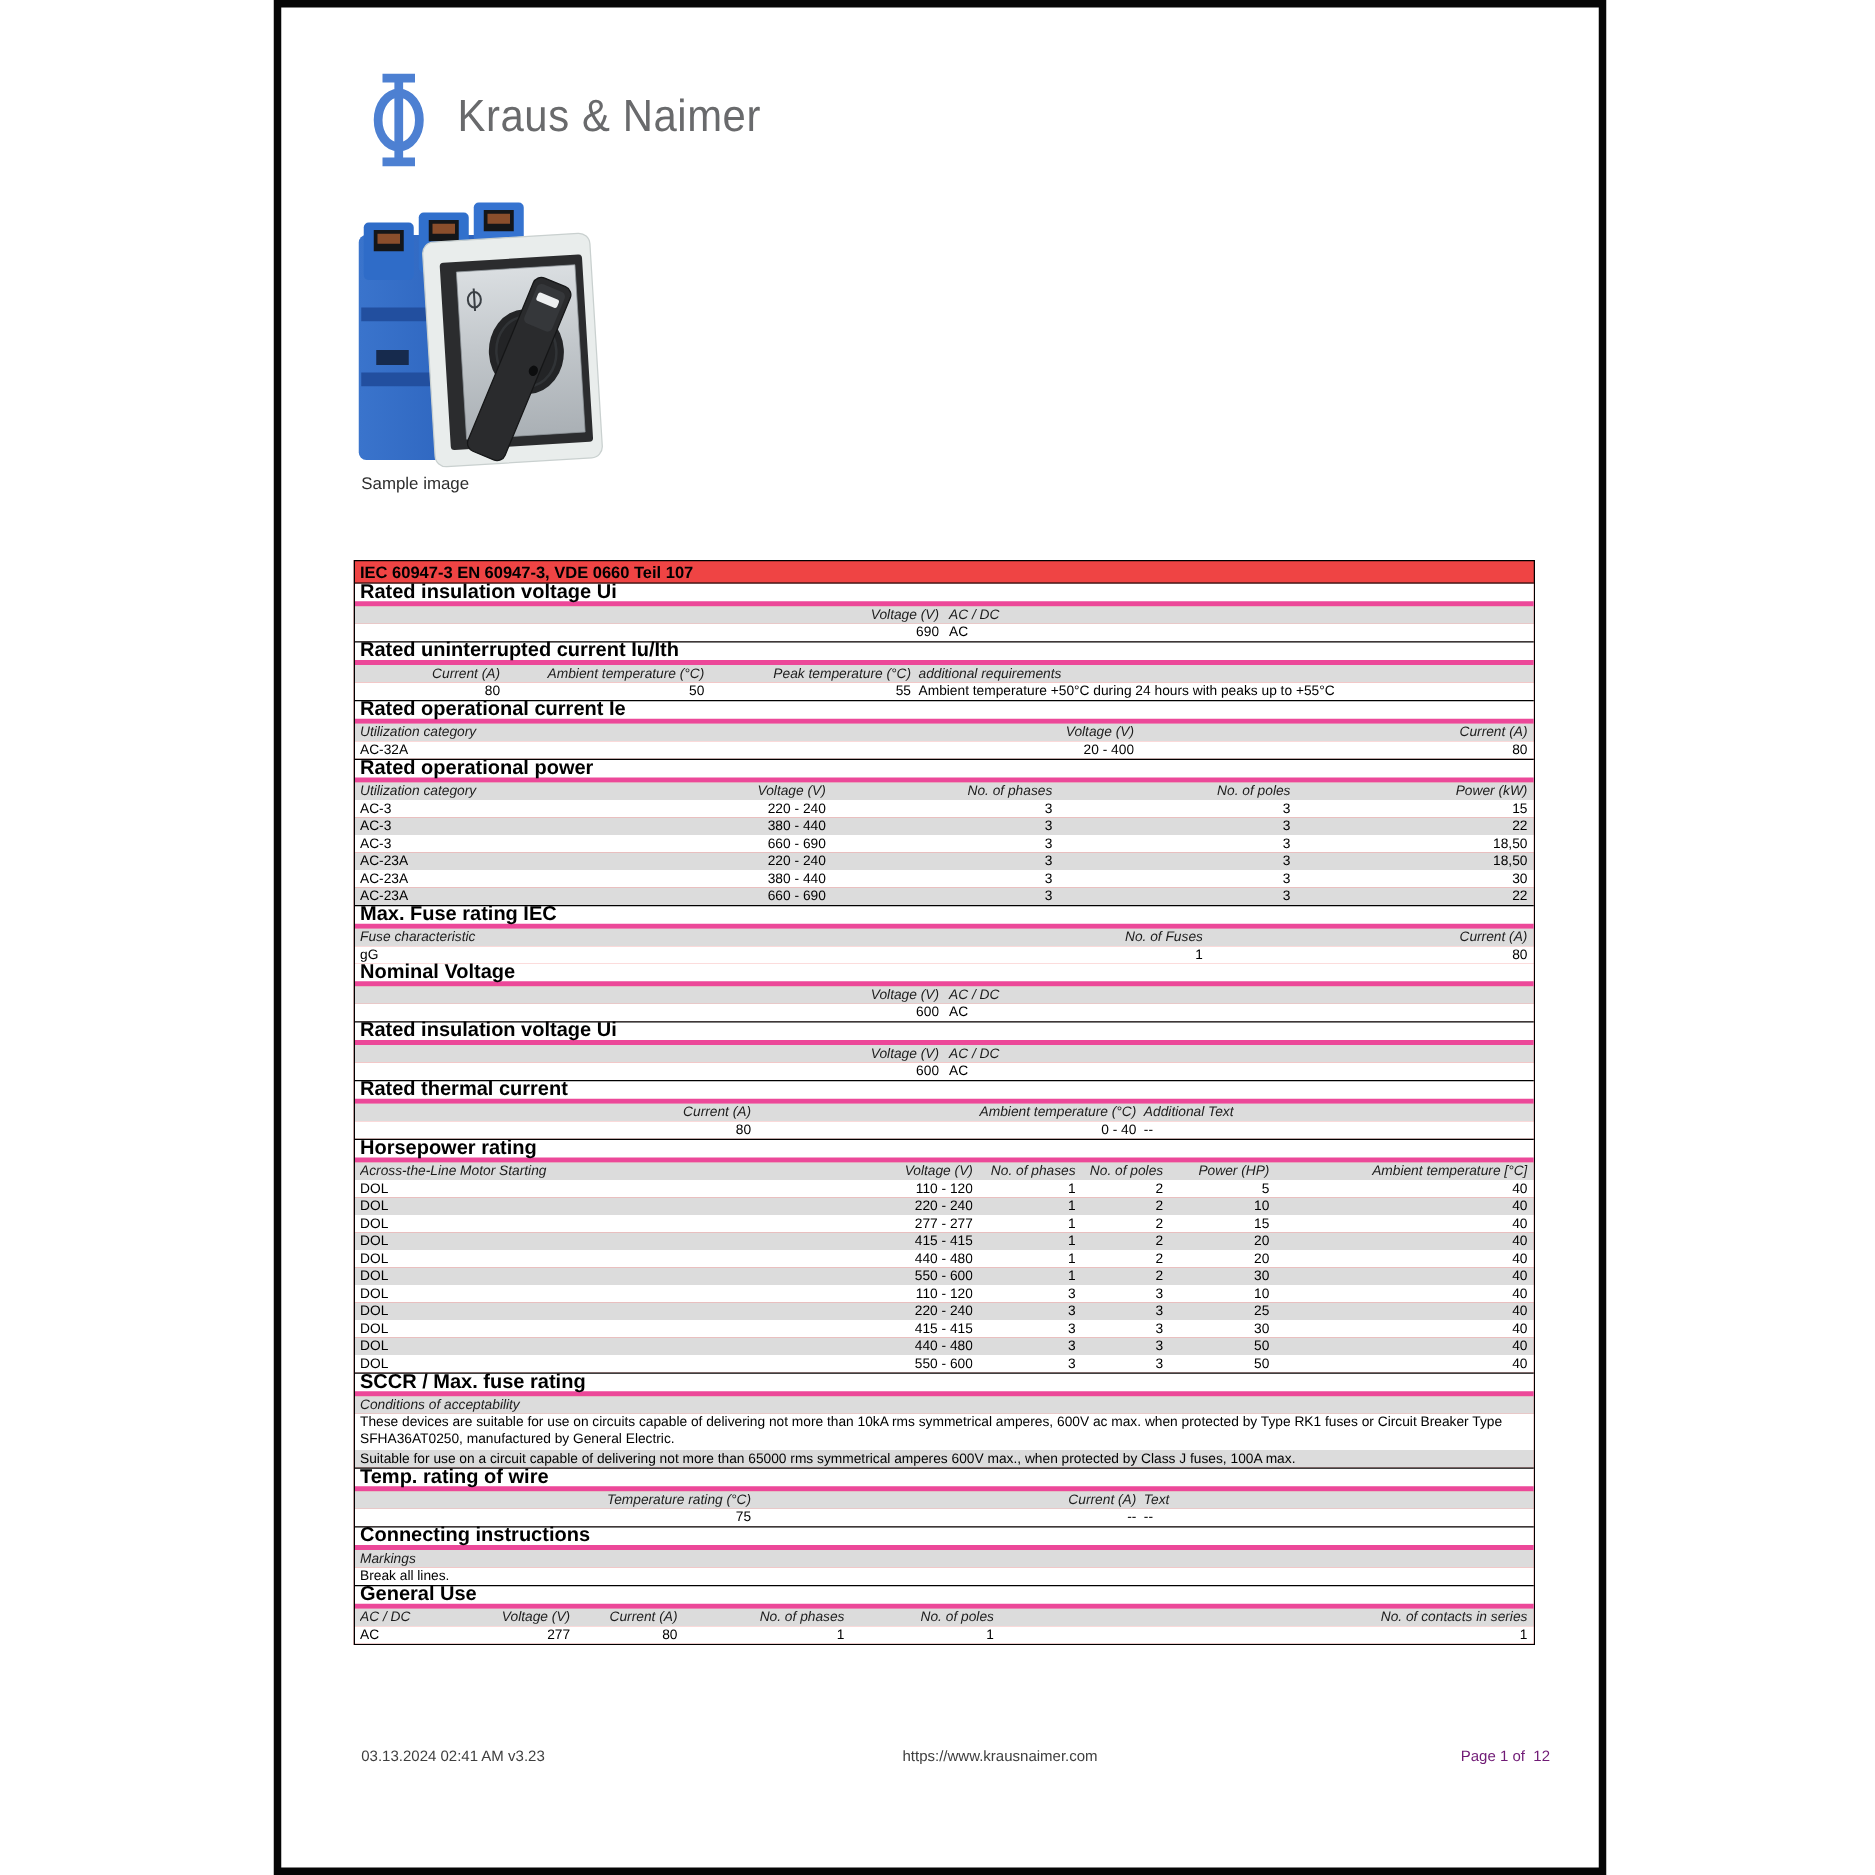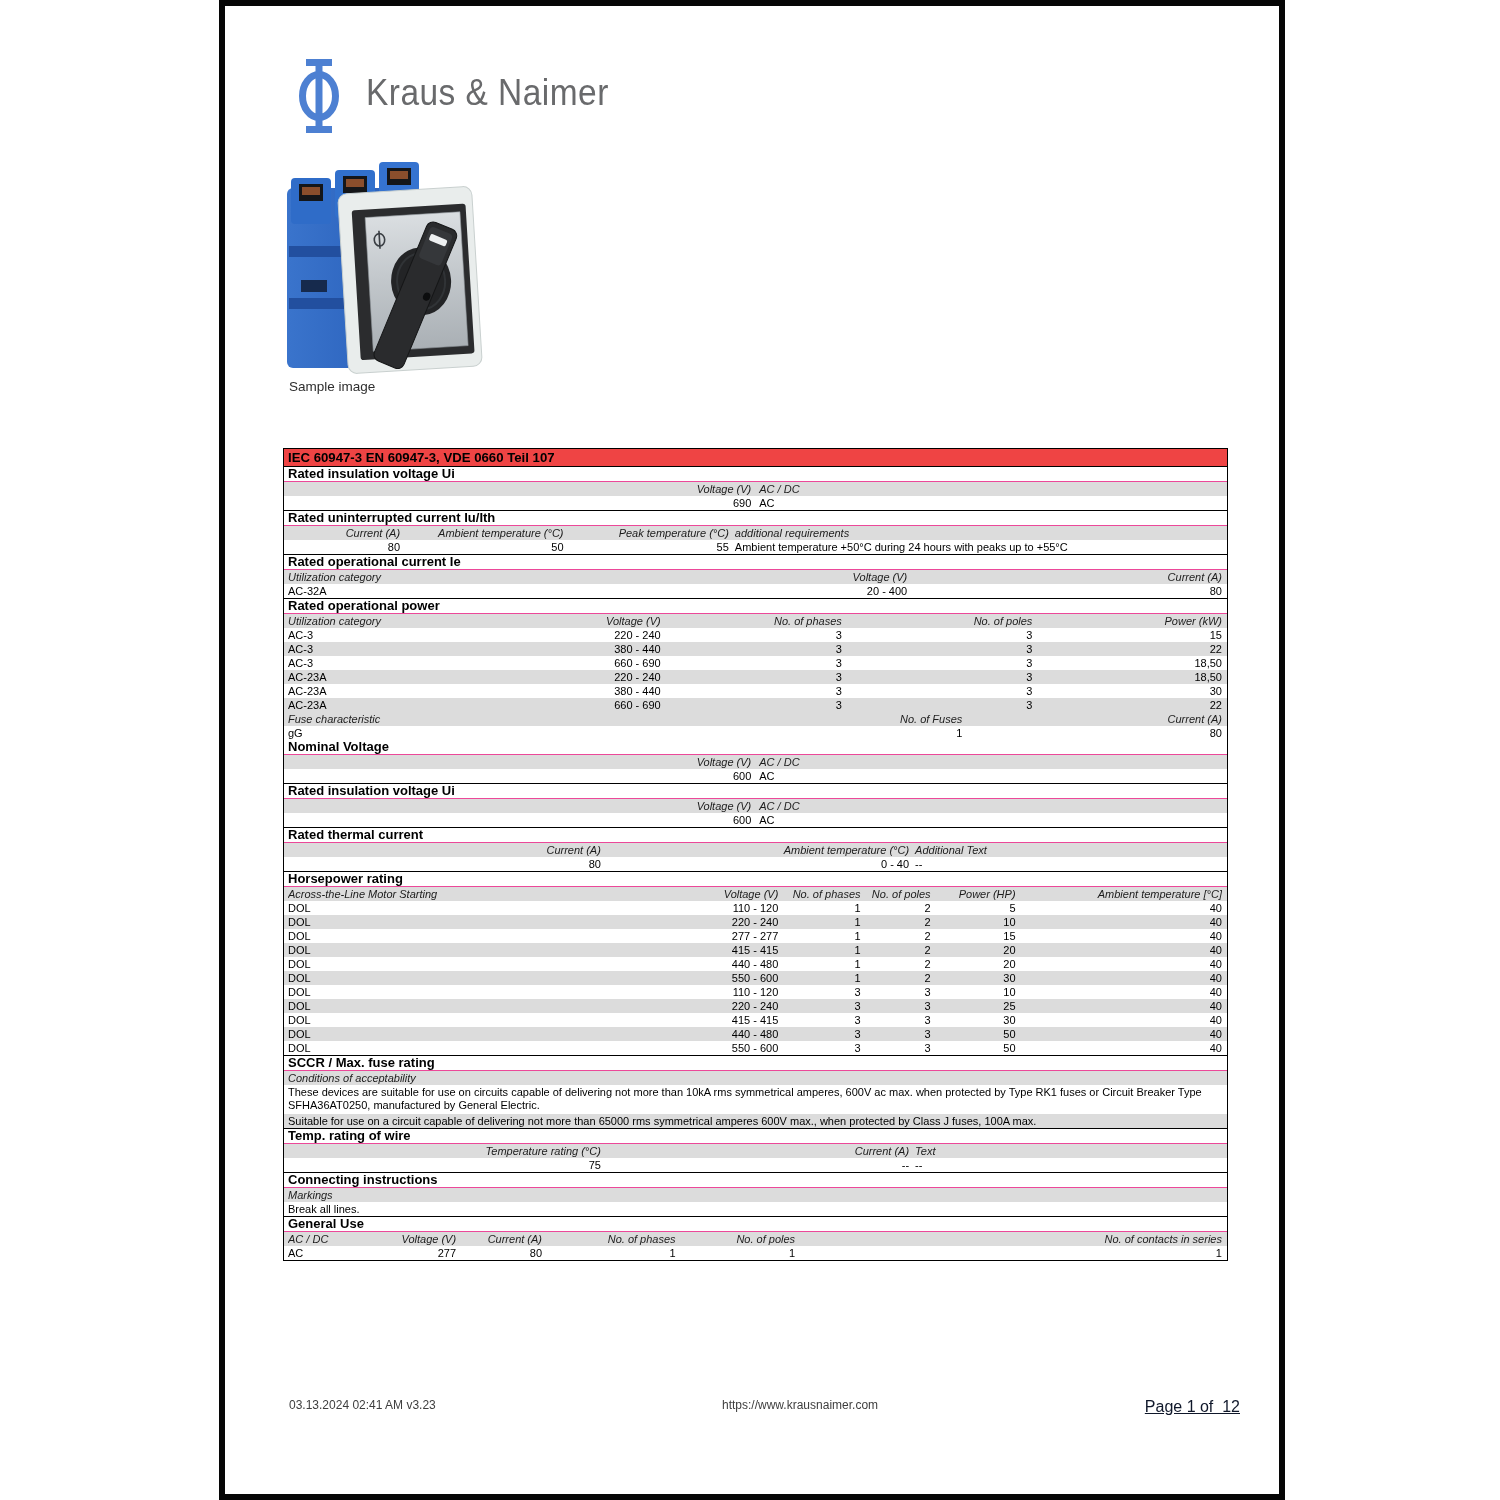--- a/index.html
+++ b/index.html
@@ -21,36 +21,36 @@
   .card-fields{position:absolute;left:31px;top:73px;font-size:15px;line-height:20.5px;color:#141414;}
   .card-fields b{font-weight:bold;}
   
   .spec-table{position:absolute;left:283px;top:448px;width:945px;border:1.6px solid #000;
               box-sizing:border-box;background:#ef4444;font-size:11px;}
   .trow{box-sizing:content-box;}
   .title1{font-weight:bold;font-size:13.2px;height:17px;line-height:17px;padding-left:4px;
           border-bottom:1.6px solid #000;}
   .title2{font-weight:bold;font-size:16.5px;height:23px;line-height:23px;padding-left:4px;
           border-top:2px solid #000;border-bottom:1px solid #000;}
-  .thead{font-weight:bold;font-size:13px;height:14px;line-height:14px;padding-left:4px;
-         border-top:1.6px solid #000;border-bottom:1px solid #ec4899;background:#fff;}
+  .thead{font-weight:bold;font-size:16px;height:14px;line-height:14px;padding-left:4px;
+         border-top:1.6px solid #000;border-bottom:4px solid #ec4899;background:#fff;}
   .no-top{border-top:none !important;}
   .tcols{display:flex;height:14px;line-height:14px;padding:0 5px 0 4px;}
   .ttxt{display:block;min-height:14px;line-height:14px;padding:0 6px 0 4px;}
   .wrap{line-height:13.3px;padding-top:1px;padding-bottom:1px;}
   .bg-g{background:var(--rowgray,#dcdcdc);}
   .bg-w{background:#ffffff;}
   .it{font-style:italic;color:#1c1c1c;}
   .cell{overflow:hidden;white-space:nowrap;box-sizing:border-box;}
   .ar{text-align:right;}
   .al{text-align:left;}
   
   .footer-left{position:absolute;left:289px;top:1398px;font-size:12px;color:#3e3e3e;}
   .footer-center{position:absolute;left:722px;top:1398px;font-size:12px;color:#3e3e3e;}
-  .footer-right{position:absolute;right:260px;top:1398px;font-size:16px;color:#0f172a;white-space:pre;text-decoration:underline;}
+  .footer-right{position:absolute;right:260px;top:1398px;font-size:12px;color:#701a75;white-space:pre;}
 </style>
 </head>
 <body>
 
 <div class="canvas">
   <div class="page"></div>
 
   <svg class="logo-phi" viewBox="0 0 56 80">
     <line x1="28" y1="7" x2="28" y2="73" style="stroke:var(--blue,#4d80d2)" stroke-width="7"></line>
     <line x1="15" y1="6.5" x2="41" y2="6.5" style="stroke:var(--blue,#4d80d2)" stroke-width="7"></line>
@@ -193,20 +193,21 @@
         <div class="cell ar" style="width: 20.4%;">3</div>
         <div class="cell ar" style="width: 20.3%;">30</div>
       </div>
       <div class="trow tcols bg-g">
         <div class="cell al" style="width: 20%;">AC-23A</div>
         <div class="cell ar" style="width: 19.9%;">660 - 690</div>
         <div class="cell ar" style="width: 19.4%;">3</div>
         <div class="cell ar" style="width: 20.4%;">3</div>
         <div class="cell ar" style="width: 20.3%;">22</div>
       </div>
+      <div class="trow thead">Max. Fuse rating IEC</div>
       <div class="trow tcols bg-g it">
         <div class="cell al" style="width: 40%;">Fuse characteristic</div>
         <div class="cell ar" style="width: 32.2%;">No. of Fuses</div>
         <div class="cell ar" style="width: 27.8%;">Current (A)</div>
       </div>
       <div class="trow tcols bg-w">
         <div class="cell al" style="width: 40%;">gG</div>
         <div class="cell ar" style="width: 32.2%;">1</div>
         <div class="cell ar" style="width: 27.8%;">80</div>
       </div>

